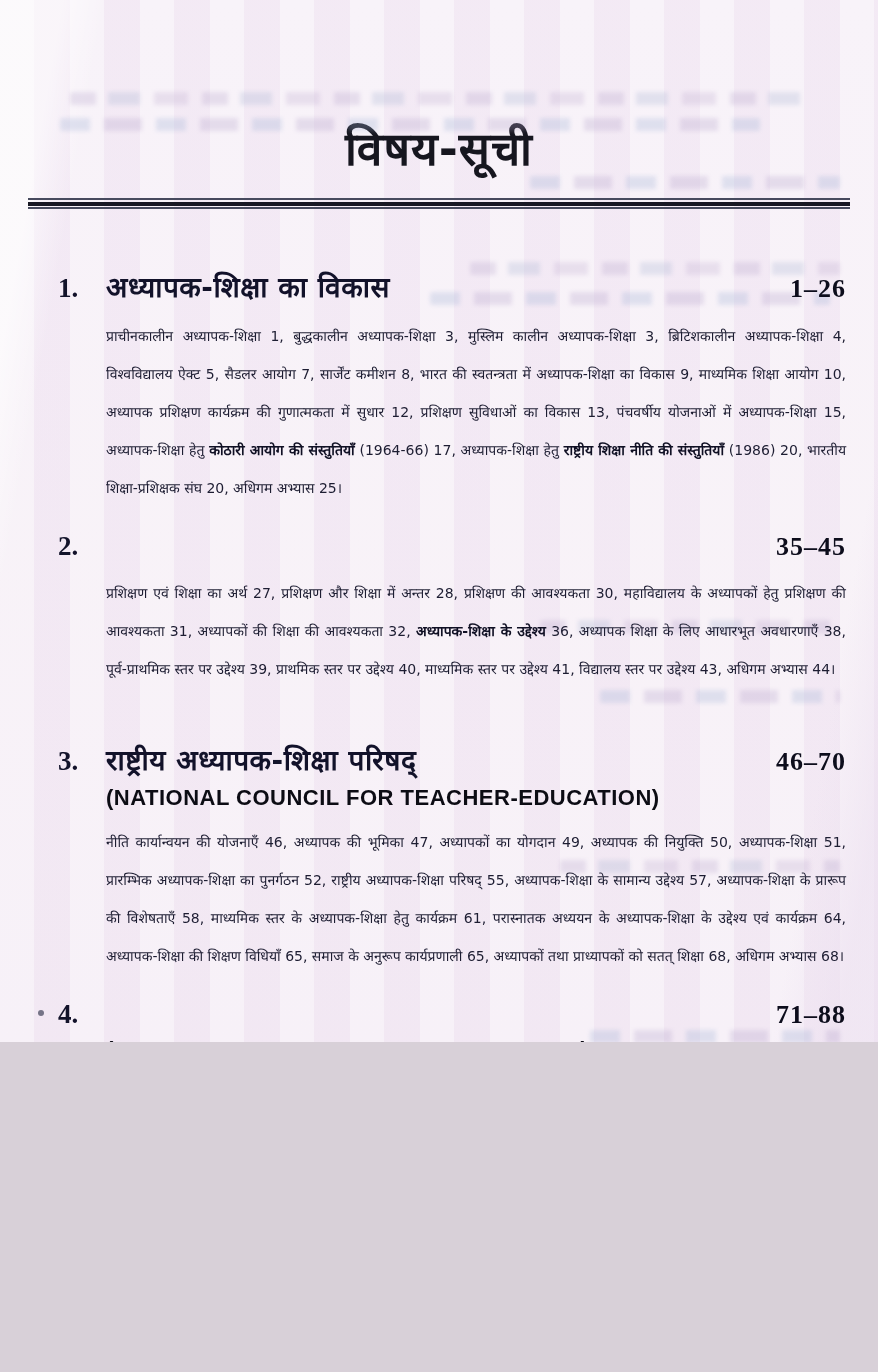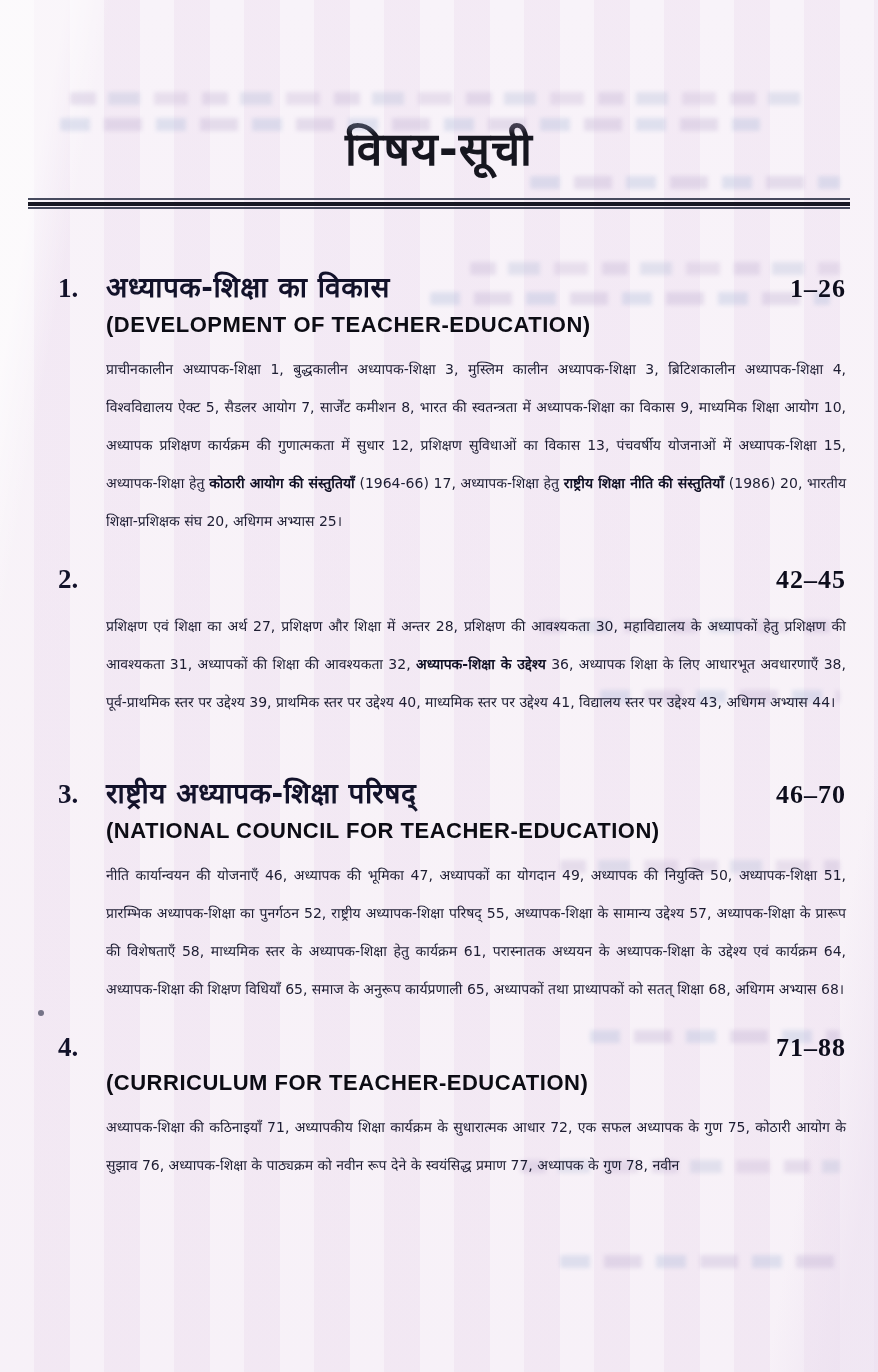--- a/index.html
+++ b/index.html
@@ -1,19 +1,19 @@
 <!DOCTYPE html>
 <html lang="hi"><head>
 <meta charset="utf-8">
 <style>
   html,body{margin:0;padding:0;}
   body{background:#d8d0d8;}
   .page{
     position:relative;
-    width:878px;height:1372px;
+    width:878px;height:1042px;
     margin:0 auto;
     overflow:hidden;
     background:
       linear-gradient(100deg, rgba(255,255,255,.55) 0 6%, rgba(255,255,255,0) 10% 90%, rgba(236,224,240,.6) 96% 100%),
       repeating-linear-gradient(90deg, rgba(255,255,255,.35) 0 34px, rgba(240,228,242,.35) 34px 70px),
       linear-gradient(#f5edf6,#f3eaf4);
     font-family:"DejaVu Sans","Liberation Sans",sans-serif;
     color:#1b1b2e;
   }
   
@@ -120,28 +120,27 @@
 
   <div class="rule"></div>
 
   <div class="toc" id="toc">
     <div class="entry">
       <div class="entry-head">
         <span class="num">1.</span>
         <span class="etitle">अध्यापक-शिक्षा का विकास</span>
         <span class="pages">1–26</span>
       </div>
-      <div class="esub">(DEVELOPMENT OF TEACHER-EDUCATION)</div>
       <p class="edesc"><span>प्राचीनकालीन अध्यापक-शिक्षा 1, बुद्धकालीन अध्यापक-शिक्षा 3, मुस्लिम कालीन अध्यापक-शिक्षा 3, ब्रिटिशकालीन अध्यापक-शिक्षा 4, विश्वविद्यालय ऐक्ट 5, सैडलर आयोग 7, सार्जेंट कमीशन 8, भारत की स्वतन्त्रता में अध्यापक-शिक्षा का विकास 9, माध्यमिक शिक्षा आयोग 10, अध्यापक प्रशिक्षण कार्यक्रम की गुणात्मकता में सुधार 12, प्रशिक्षण सुविधाओं का विकास 13, पंचवर्षीय योजनाओं में अध्यापक-शिक्षा 15, अध्यापक-शिक्षा हेतु </span><b>कोठारी आयोग की संस्तुतियाँ</b><span> (1964-66) 17, अध्यापक-शिक्षा हेतु </span><b>राष्ट्रीय शिक्षा नीति की संस्तुतियाँ</b><span> (1986) 20, भारतीय शिक्षा-प्रशिक्षक संघ 20, अधिगम अभ्यास 25।</span></p>
     </div>
 
     <div class="entry">
       <div class="entry-head">
         <span class="num">2.</span>
-        <span class="pages">42–45</span>
+        <span class="pages">35–45</span>
       </div>
       <p class="edesc"><span>प्रशिक्षण एवं शिक्षा का अर्थ 27, प्रशिक्षण और शिक्षा में अन्तर 28, प्रशिक्षण की आवश्यकता 30, महाविद्यालय के अध्यापकों हेतु प्रशिक्षण की आवश्यकता 31, अध्यापकों की शिक्षा की आवश्यकता 32, </span><b>अध्यापक-शिक्षा के उद्देश्य</b><span> 36, अध्यापक शिक्षा के लिए आधारभूत अवधारणाएँ 38, पूर्व-प्राथमिक स्तर पर उद्देश्य 39, प्राथमिक स्तर पर उद्देश्य 40, माध्यमिक स्तर पर उद्देश्य 41, विद्यालय स्तर पर उद्देश्य 43, अधिगम अभ्यास 44।</span></p>
     </div>
 
     <div class="entry">
       <div class="entry-head">
         <span class="num">3.</span>
         <span class="etitle">राष्ट्रीय अध्यापक-शिक्षा परिषद्</span>
         <span class="pages">46–70</span>
       </div>

